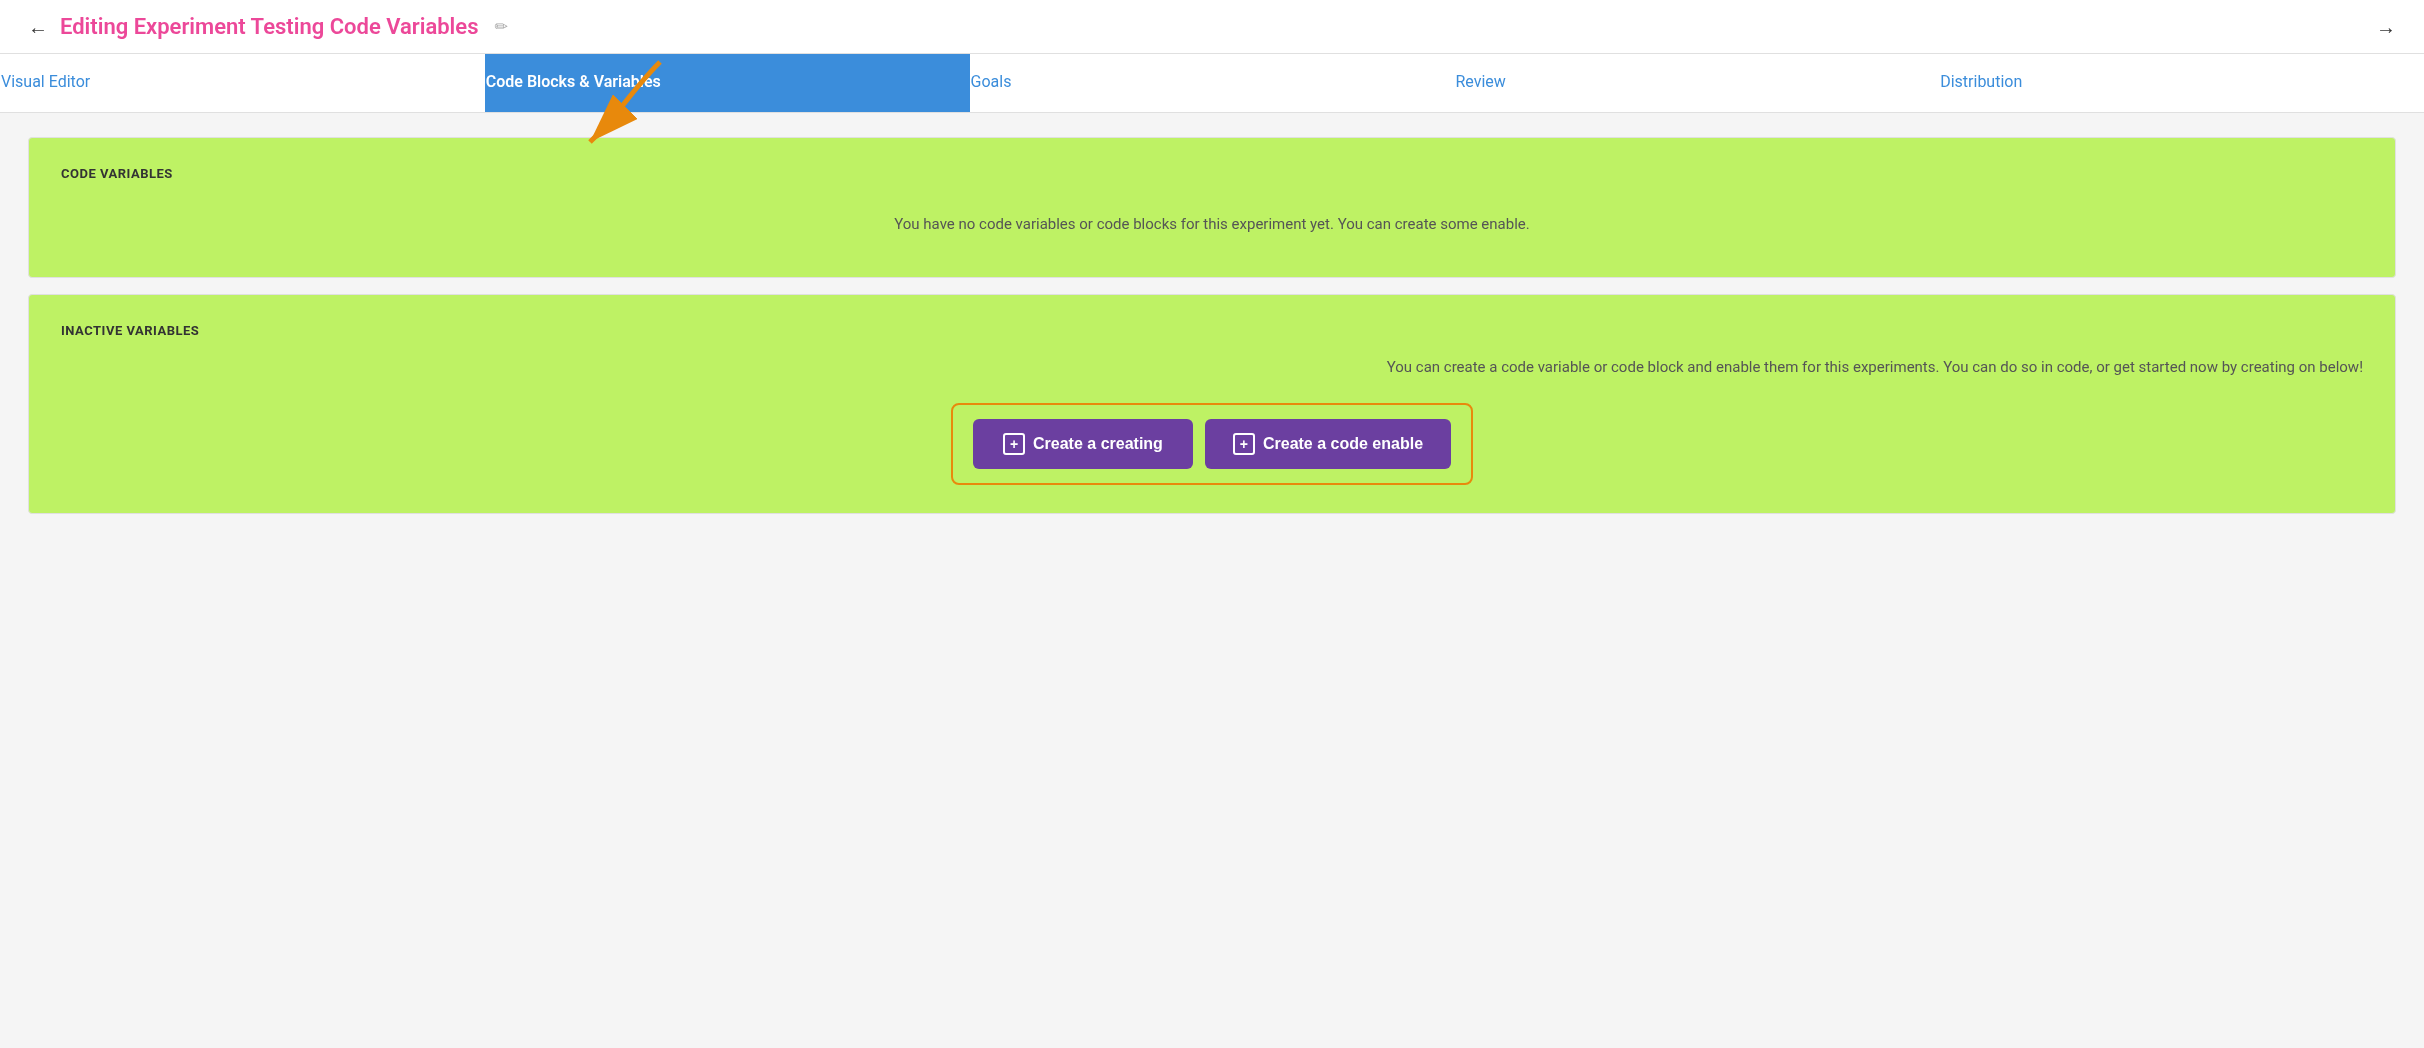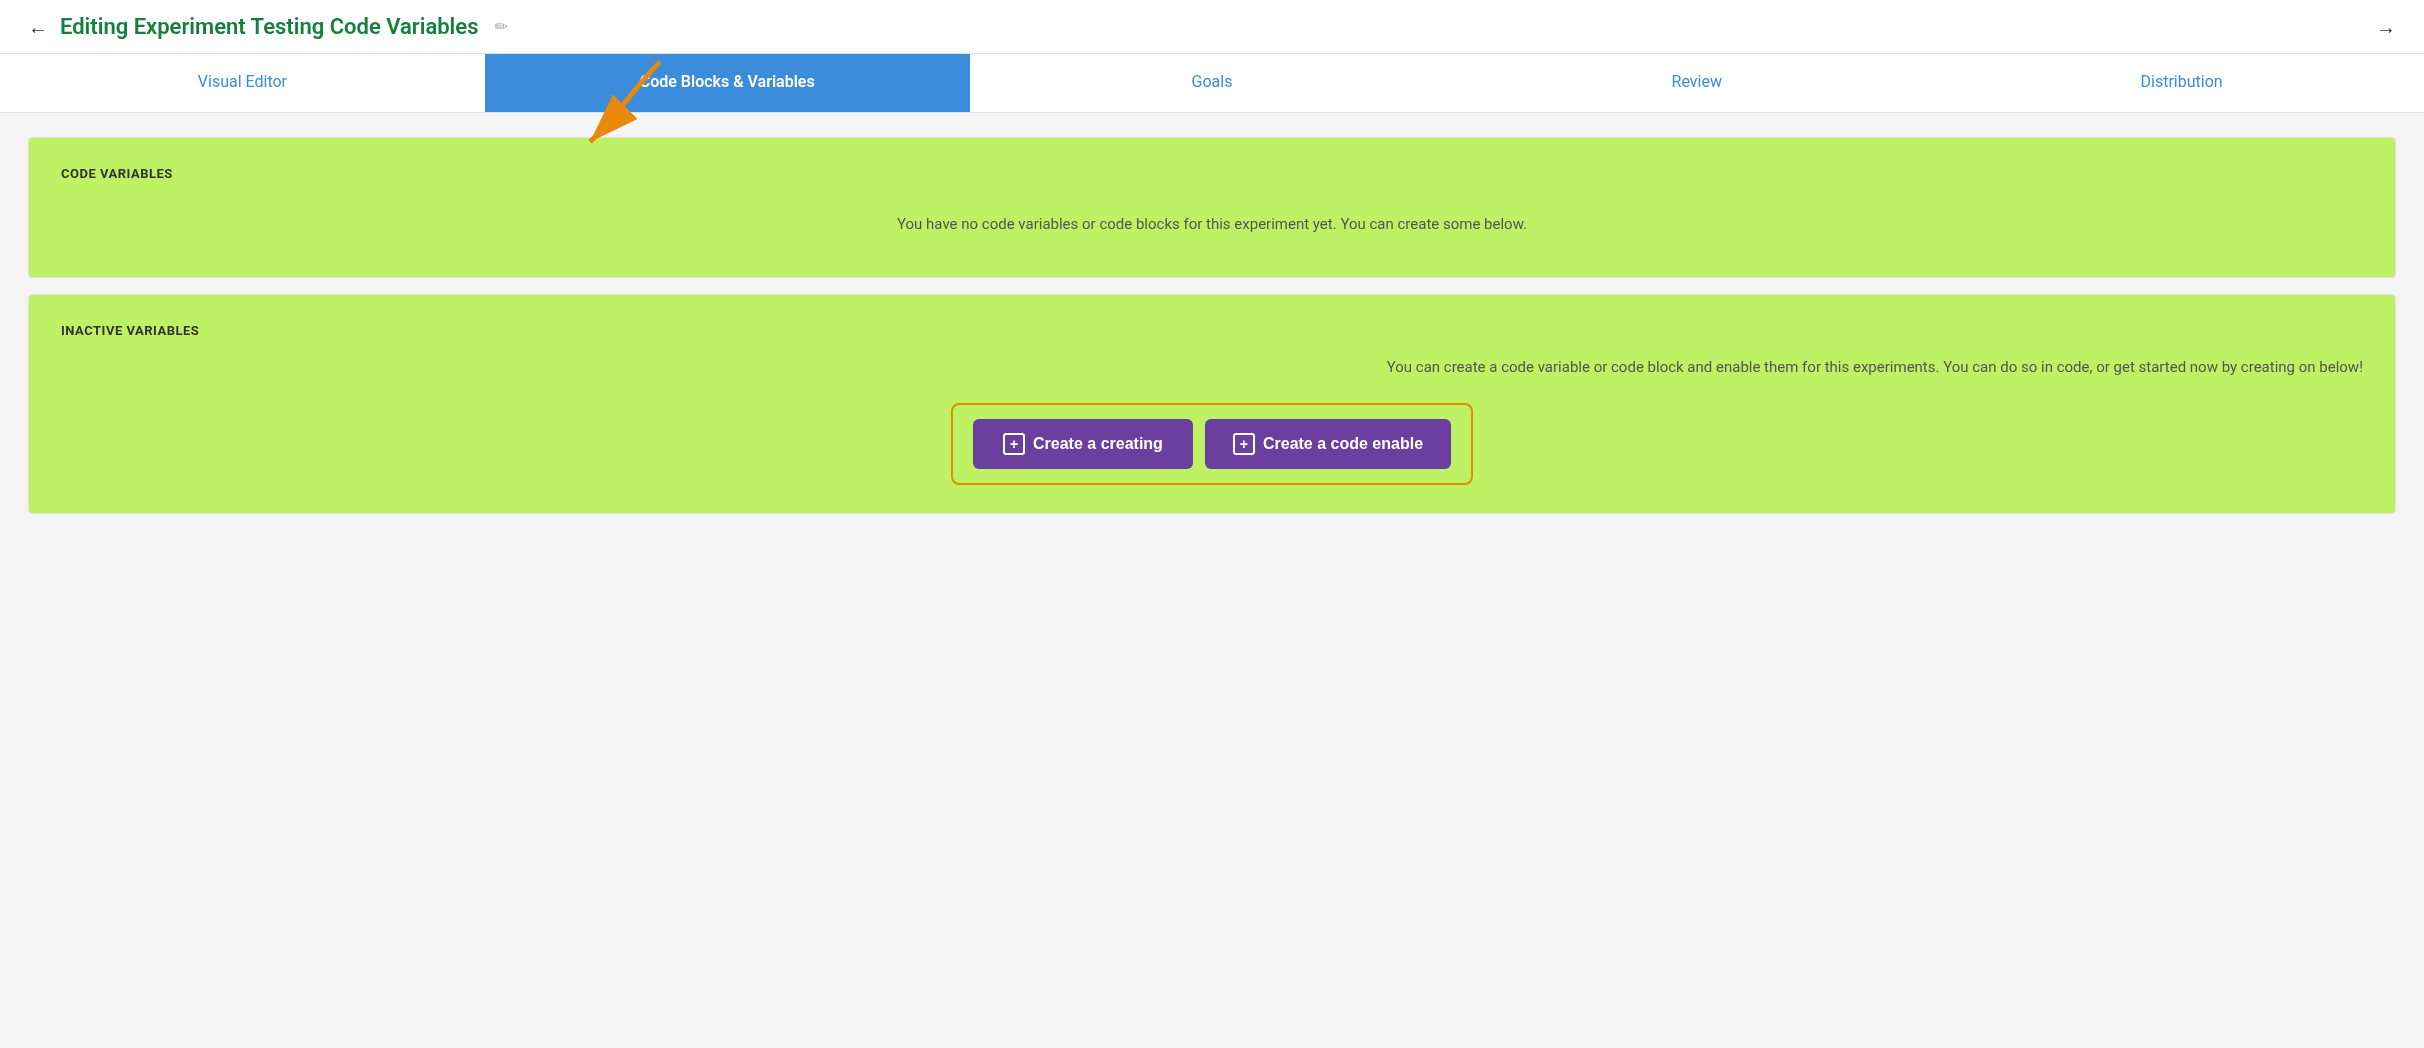--- a/index.html
+++ b/index.html
@@ -17,21 +17,21 @@
       display: flex;
       align-items: center;
       justify-content: space-between;
     }
     .header-left {
       display: flex;
       align-items: center;
       gap: 12px;
     }
     .header-title {
-      color: #15803d;
+      color: #ec4899;
       font-size: 22px;
       font-weight: 600;
     }
     .back-arrow, .forward-arrow {
       color: #333;
       font-size: 20px;
       cursor: pointer;
       font-weight: bold;
     }
     .edit-icon {
@@ -42,22 +42,21 @@
     }
 
     
     .tabs {
       background: #fff;
       display: flex;
       border-bottom: 1px solid #e0e0e0;
     }
     .tab {
       flex: 1;
-      text-align: center;
-      padding: 18px 14px;
+      padding: 18px 1px;
       font-size: 16px;
       cursor: pointer;
       color: #3b8ddb;
       border-bottom: 3px solid transparent;
       font-weight: 400;
     }
     .tab.active {
       background: #3b8ddb;
       color: #fff;
       font-weight: 600;
@@ -182,21 +181,21 @@
     </div>
     <div class="tab">
       <span>Distribution</span>
     </div>
   </div>
 
   <div class="main-content">
 
     <div class="section-card">
       <div class="section-title">CODE VARIABLES</div>
-      <div class="section-message">You have no code variables or code blocks for this experiment yet.  You can create some below.</div>
+      <div class="section-message">You have no code variables or code blocks for this experiment yet.  You can create some enable.</div>
     </div>
 
     <div class="section-card">
       <div class="section-title">INACTIVE VARIABLES</div>
       <div class="inactive-message">You can create a code variable or code block and enable them for this experiments. You can do so in code, or get started now by creating on below!</div>
       <div class="buttons-container">
         <button class="action-button">
           <span class="plus-icon">+</span>
           <span>Create a creating</span>
         </button>

